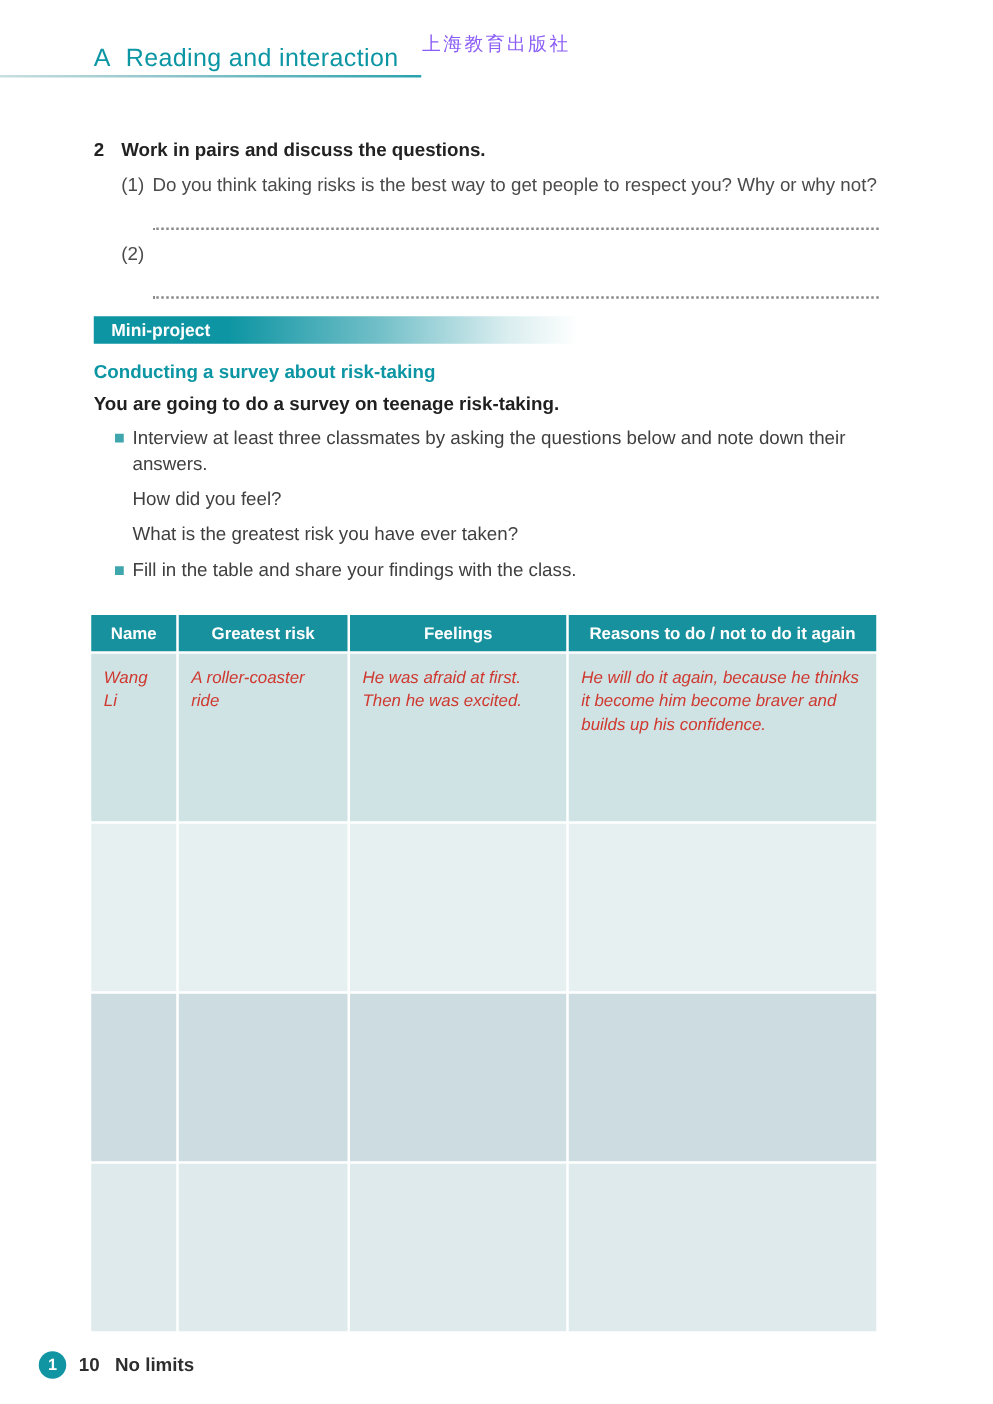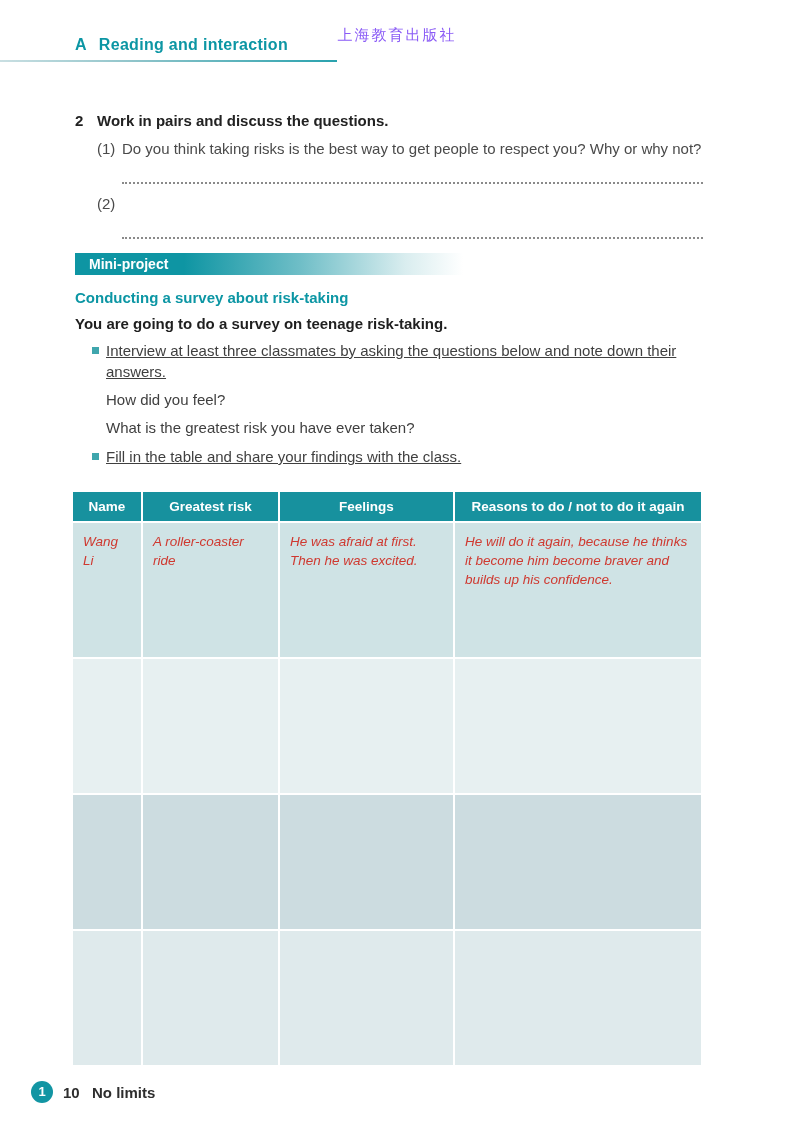--- a/index.html
+++ b/index.html
@@ -24,22 +24,22 @@
     font-family: "DejaVu Serif", serif;
     font-size: 15px;
     color: #8b5cf6;
     letter-spacing: 2px;
   }
 
   
   .section-heading {
     position: absolute;
     top: 36px; left: 75px;
-    font-size: 16px;
-    font-weight: bold;
+    font-size: 20px;
+    font-weight: normal;
     color: #0c96a4;
     letter-spacing: 0.3px;
   }
   .section-heading .letter { margin-right: 12px; }
   .heading-rule {
     position: absolute;
     top: 60px; left: 0;
     width: 337px; height: 2px;
     background: linear-gradient(90deg, #c9dfe2 0%, #8fc4ca 40%, #29a2ae 100%);
   }
@@ -86,21 +86,20 @@
     margin-top: 9px;
     font-weight: bold;
     color: #1f1f1f;
   }
   .bullet-row {
     display: flex;
     margin-top: 8px;
     margin-left: 17px;
     color: #3f3f3f;
     line-height: 21px;
-    text-decoration: underline;
   }
   .bullet-sq {
     flex: 0 0 7px;
     width: 7px; height: 7px;
     margin: 7px 7px 0 0;
     background: #3fa6ad;
   }
   .sub-q {
     margin-left: 31px;
     margin-top: 7px;

